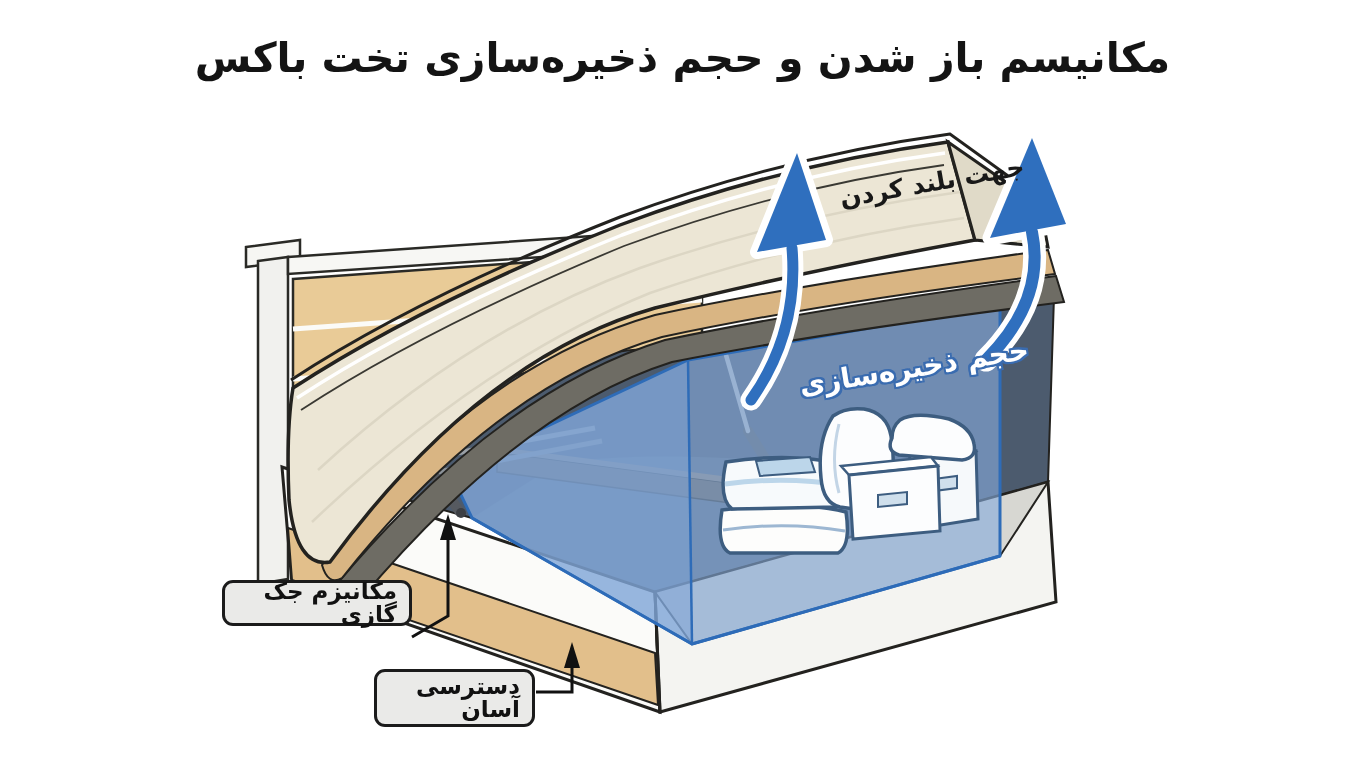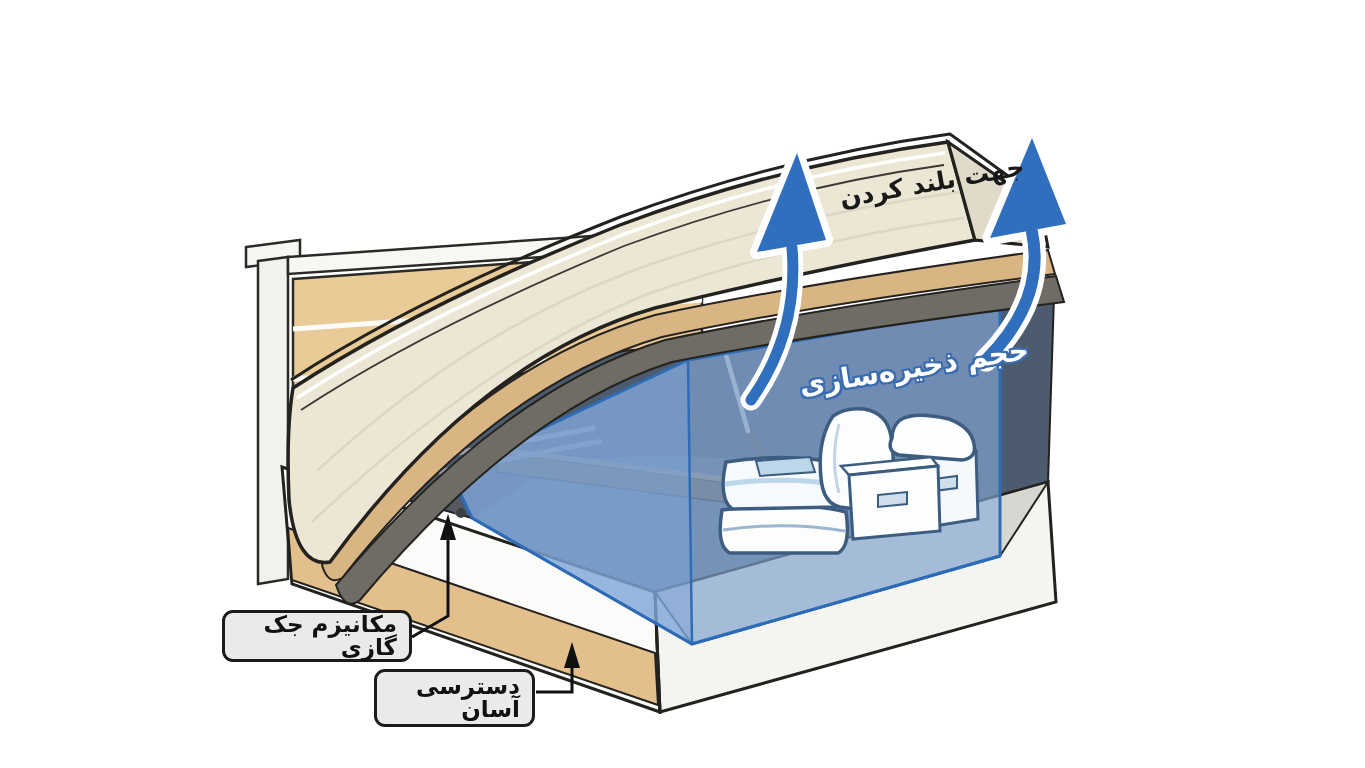--- a/index.html
+++ b/index.html
@@ -10,21 +10,21 @@
   #title{
     position:absolute;top:34px;left:0;width:1365px;text-align:center;
     font-size:41px;font-weight:bold;color:#141414;letter-spacing:0;
   }
   .callout{
     position:absolute;display:flex;align-items:center;justify-content:center;
     background:#eaeae8;border:3px solid #1b1b1b;border-radius:11px;
     font-size:23px;font-weight:bold;color:#111;padding:0 12px;box-sizing:border-box;
     line-height:1;
   }
-  #callout-gas{left:222px;top:610px;width:190px;height:52px;}
+  #callout-gas{left:222px;top:580px;width:190px;height:46px;}
   #callout-access{left:374px;top:669px;width:161px;height:58px;}
   #lift-label{
     position:absolute;left:826px;top:168px;width:212px;text-align:center;
     font-size:25px;font-weight:bold;color:#181818;transform:rotate(-10deg);
   }
   #volume-label{
     position:absolute;left:788px;top:351px;width:252px;text-align:center;
     font-size:28px;font-weight:bold;color:#ffffff;transform:rotate(-9deg);
     text-shadow:-2px 0 0 #3a6cb0,2px 0 0 #3a6cb0,0 -2px 0 #3a6cb0,0 2px 0 #3a6cb0,
                 -2px -2px 0 #3a6cb0,2px 2px 0 #3a6cb0,-2px 2px 0 #3a6cb0,2px -2px 0 #3a6cb0;
@@ -140,20 +140,21 @@
     <g>
       <polyline points="412,637 448,616 448,536" stroke="#111111" stroke-width="3" fill="none"></polyline>
       <polygon points="440,540 456,540 448,514" fill="#111111"></polygon>
     </g>
     <g>
       <polyline points="536,692 572,692 572,666" stroke="#111111" stroke-width="3" fill="none"></polyline>
       <polygon points="564,668 580,668 572,642" fill="#111111"></polygon>
     </g>
   </svg>
 
+  <div id="title" class="fa">مکانیسم باز شدن و حجم ذخیره‌سازی تخت باکس</div>
 
   <div id="lift-label" class="fa">جهت بلند کردن</div>
 
   <div id="volume-label" class="fa">حجم ذخیره‌سازی</div>
 
   <div id="callout-gas" class="callout fa">
     <span>مکانیزم جک گازی</span>
   </div>
 
   <div id="callout-access" class="callout fa">

